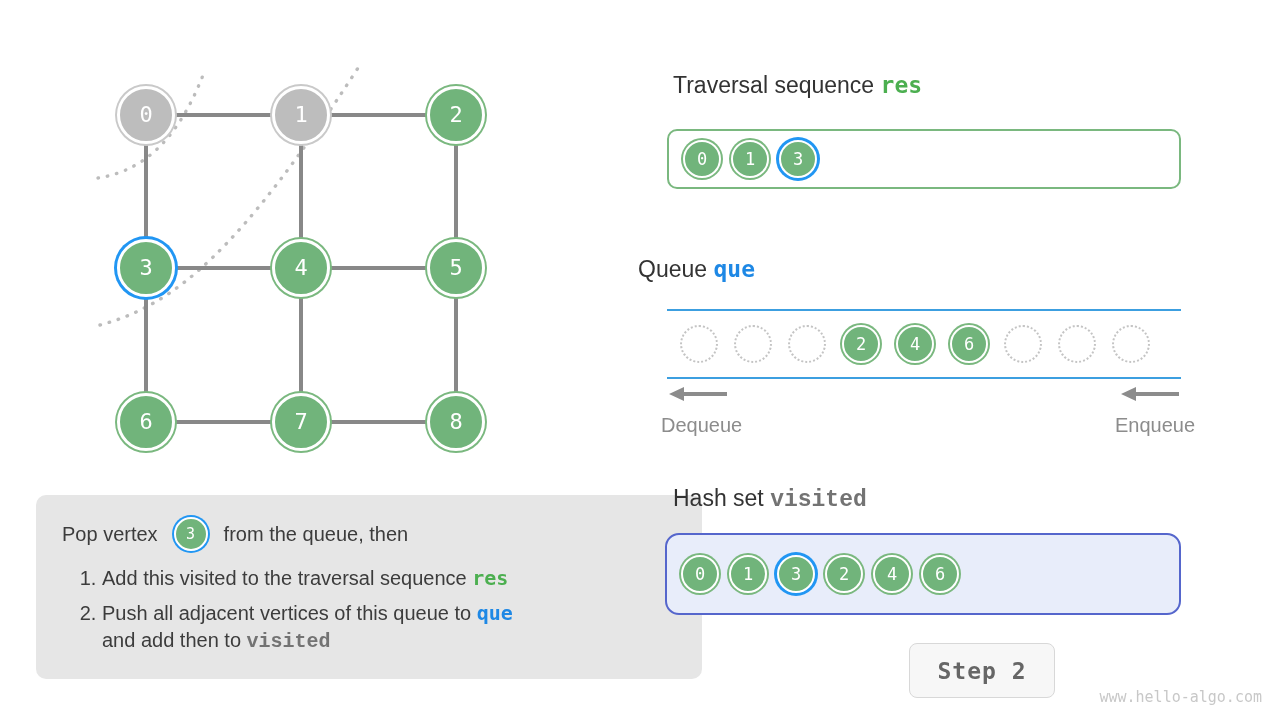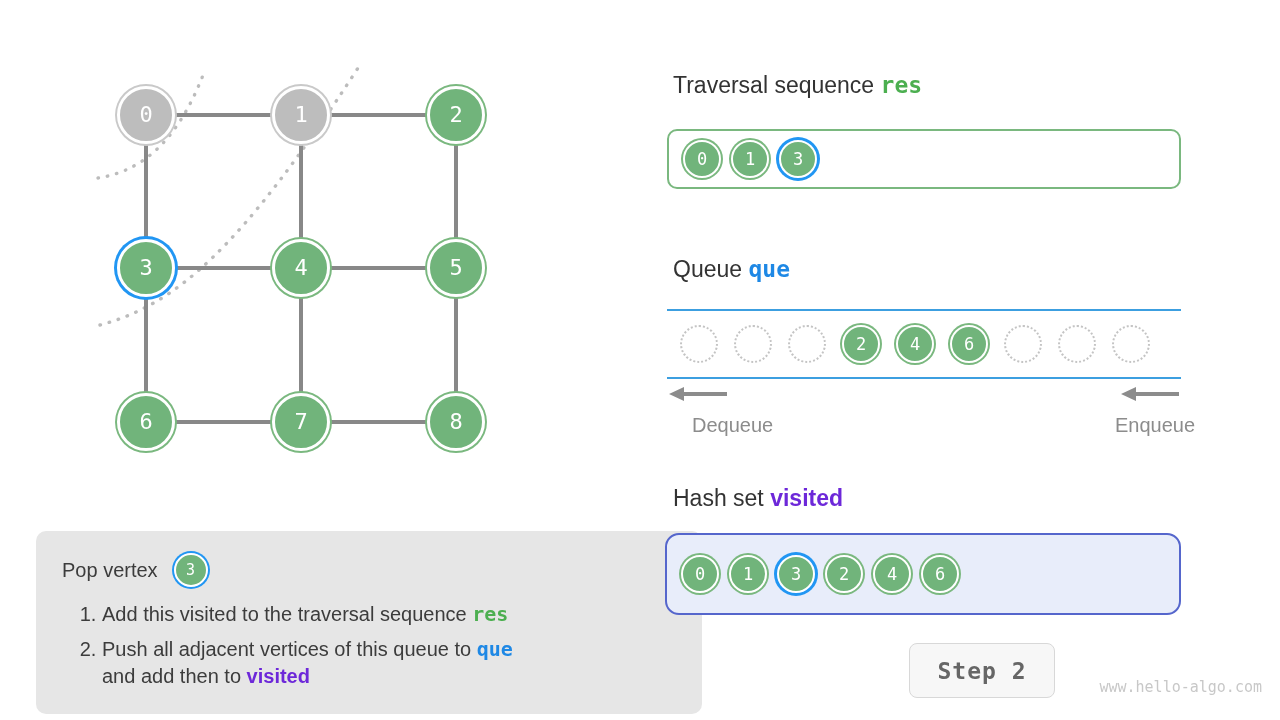--- a/index.html
+++ b/index.html
@@ -55,40 +55,39 @@
   
   .caption{
     position:absolute;
     left:36px;top:495px;width:666px;
     background:#e6e6e6;
     border-radius:10px;
     padding:22px 26px 24px 26px;
     box-sizing:border-box;
     color:#3c3c3c;
     font-size:20px;
-    margin-top:36px;
   }
   .cap-line1{display:flex;align-items:center;gap:0px;font-size:20px;white-space:nowrap;}
   .cap-inline-node{
     position:relative;display:inline-flex;
     width:30px;height:30px;border-radius:50%;
     background:#71b47b;border:2px solid #ffffff;
     box-shadow:0 0 0 2px #2196f3;
     align-items:center;justify-content:center;
     color:#fff;font-size:15px;
     font-family:"DejaVu Sans Mono","Liberation Mono",monospace;
     margin:0 16px;
     flex:none;
   }
   ol.cap-list{margin:14px 0 0 0;padding-left:40px;}
   ol.cap-list li{margin-bottom:8px;line-height:1.35;font-size:20px;}
   ol.cap-list li:last-child{margin-bottom:0;}
   .mono-green{font-family:"DejaVu Sans Mono","Liberation Mono",monospace;color:#4caf50;font-weight:bold;}
   .mono-blue{font-family:"DejaVu Sans Mono","Liberation Mono",monospace;color:#1e88e5;font-weight:bold;}
-  .mono-indigo{font-family:Liberation Sans, sans-serif;color:#6d28d9;font-weight:bold;}
+  .mono-indigo{font-family:Liberation Mono, monospace;color:#737373;font-weight:bold;}
 
   
   .panel-title{
     position:absolute;
     font-size:23px;color:#333333;white-space:nowrap;
   }
   .panel-title .code{font-size:23px;}
 
   .res-box{
     position:absolute;
@@ -125,21 +124,21 @@
     display:flex;align-items:center;justify-content:flex-start;
     padding-left:13px;box-sizing:border-box;gap:16px;
   }
   .arrow-row{position:absolute;left:667px;top:385px;width:514px;height:20px;}
   .arrow{position:absolute;top:0;width:62px;height:18px;}
   .arrow.left{left:0;}
   .arrow.right{right:0;}
   .qlabel{
     position:absolute;top:414px;font-size:20px;color:#8c8c8c;
   }
-  .qlabel.deq{left:661px;margin-left:31px;}
+  .qlabel.deq{left:661px;}
   .qlabel.enq{right:85px;}
 
   
   .hash-box{
     position:absolute;
     left:665px;top:533px;width:516px;height:82px;
     background:#e8edfa;
     border:2px solid #5566cc;
     border-radius:14px;
     box-sizing:border-box;
@@ -149,21 +148,21 @@
 
   
   .step-badge{
     position:absolute;left:909px;top:643px;width:144px;height:53px;
     background:#f7f7f7;border:1px solid #d8d8d8;border-radius:8px;
     display:flex;align-items:center;justify-content:center;
     font-family:"DejaVu Sans Mono","Liberation Mono",monospace;
     font-size:23px;font-weight:bold;color:#666666;letter-spacing:1px;
   }
   .watermark{
-    position:absolute;right:18px;bottom:24px;
+    position:absolute;right:18px;bottom:14px;
     font-family:"DejaVu Sans Mono","Liberation Mono",monospace;
     font-size:15px;color:#c8c8c8;
   }
 </style>
 </head>
 <body>
 
 <div class="stage">
 
   <div id="graph-layer" style="position:absolute;left:0;top:0;width:640px;height:480px;">
@@ -214,20 +213,21 @@
       <span class="val">8</span>
       </div>
   </div>
 
   <div class="caption">
     <div class="cap-line1">
       <span>Pop vertex</span>
       <span class="cap-inline-node">
         <span>3</span>
       </span>
+      <span>from the queue, then</span>
     </div>
     <ol class="cap-list">
       <li>
         <span>Add this visited to the traversal sequence</span>
         <span class="mono-green">res</span>
       </li>
       <li>
         <span>Push all adjacent vertices of this queue to</span>
         <span class="mono-blue">que</span><br>
         <span>and add then to</span>
@@ -245,21 +245,21 @@
         <span>0</span>
       </div>
       <div class="snode">
         <span>1</span>
       </div>
       <div class="snode sel">
         <span>3</span>
       </div>
     </div>
 
-  <div class="panel-title" style="left:673px;top:256px;">
+  <div class="panel-title" style="left:638px;top:256px;">
     <span>Queue</span>
     <span class="code mono-blue">que</span>
   </div>
   <div class="queue-wrap">
     <div class="queue-line top"></div>
     <div class="queue-line bot"></div>
     <div class="queue-slots" id="queue-slots">
         <div class="snode empty">
           <span></span>
         </div>

